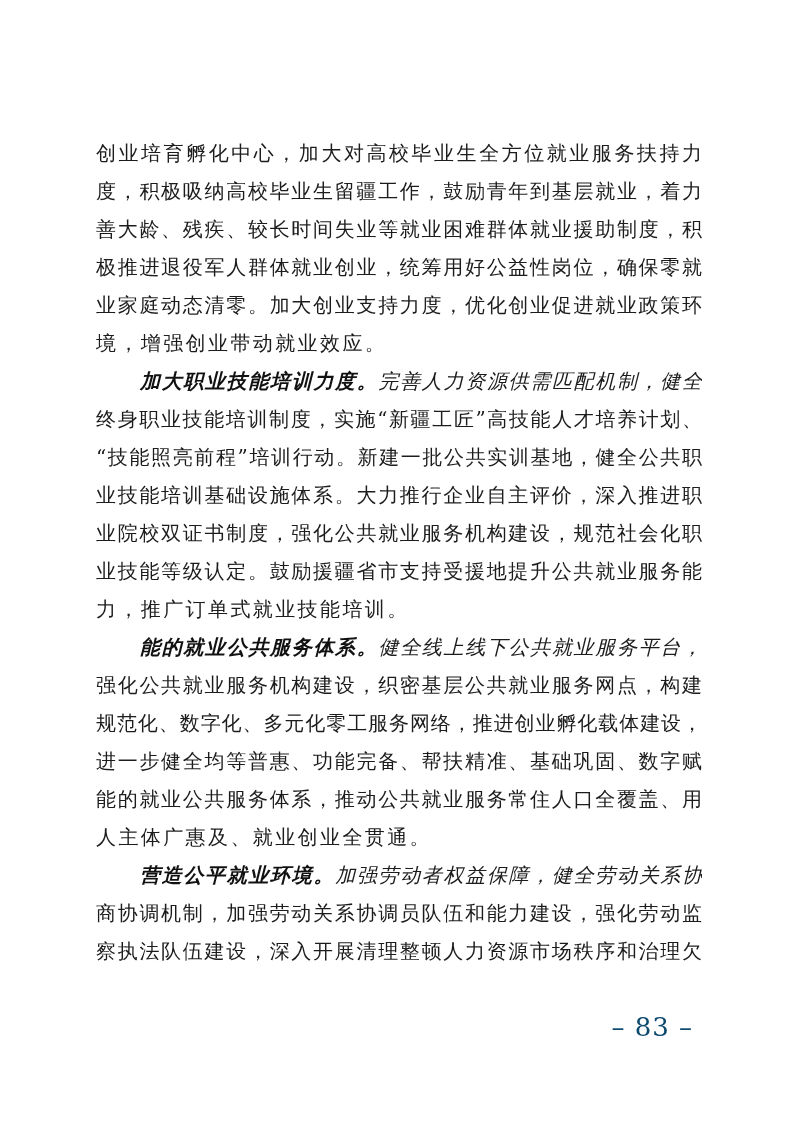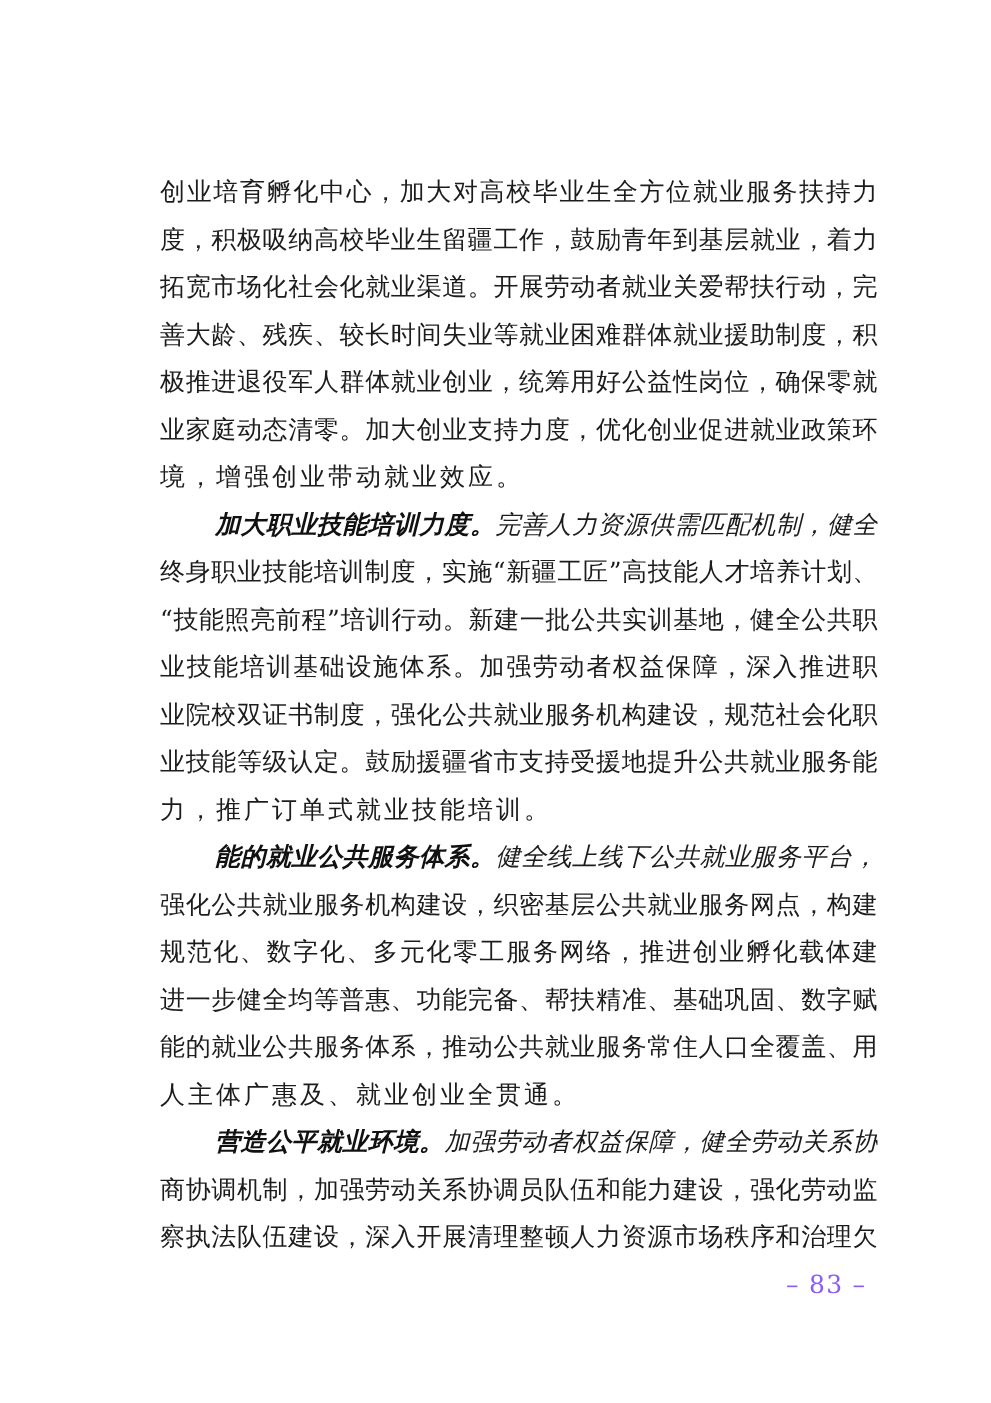--- a/index.html
+++ b/index.html
@@ -22,21 +22,20 @@
     top: 134px;
     width: 606px;
   }
   .para { margin: 0; padding: 0; }
   .line {
     height: 38px;
     line-height: 38px;
     font-size: 20px;
     white-space: normal;
     overflow: hidden;
-    margin-left: 32px;
   }
   
   .line.fill {
     text-align: justify;
     text-align-last: justify;
     -moz-text-align-last: justify;
     text-justify: inter-character;
   }
   
   .line.end {
@@ -50,47 +49,46 @@
     font-family: "DejaVu Sans", "Liberation Sans", sans-serif;
     font-weight: 700;
     color: #111111;
   }
   .page-number {
     position: absolute;
     top: 1012px;
     right: 100px;
     height: 30px;
     line-height: 30px;
-    font-size: 20px;
+    font-size: 26px;
     letter-spacing: 1px;
-    color: #8b5cf6;
+    color: #0c4a6e;
     font-family: "DejaVu Serif", "Liberation Serif", serif;
   }
 </style>
 </head>
 <body>
 
 <div class="page">
   <div class="content">
 
     <div class="para">
       <div class="line fill">创业培育孵化中心，加大对高校毕业生全方位就业服务扶持力</div>
       <div class="line fill">度，积极吸纳高校毕业生留疆工作，鼓励青年到基层就业，着力</div>
-      <div class="line fill">拓宽市场化社会化就业渠道。开展劳动者就业关爱帮扶行动，完</div>
       <div class="line fill">善大龄、残疾、较长时间失业等就业困难群体就业援助制度，积</div>
       <div class="line fill">极推进退役军人群体就业创业，统筹用好公益性岗位，确保零就</div>
       <div class="line fill">业家庭动态清零。加大创业支持力度，优化创业促进就业政策环</div>
       <div class="line end">境，增强创业带动就业效应。</div>
     </div>
 
     <div class="para">
       <div class="line fill indent"><span class="lead">加大职业技能培训力度。</span><span>完善人力资源供需匹配机制，健全</span></div>
       <div class="line fill">终身职业技能培训制度，实施“新疆工匠”高技能人才培养计划、</div>
       <div class="line fill">“技能照亮前程”培训行动。新建一批公共实训基地，健全公共职</div>
-      <div class="line fill">业技能培训基础设施体系。加强劳动者权益保障，深入推进职</div>
+      <div class="line fill">业技能培训基础设施体系。大力推行企业自主评价，深入推进职</div>
       <div class="line fill">业院校双证书制度，强化公共就业服务机构建设，规范社会化职</div>
       <div class="line fill">业技能等级认定。鼓励援疆省市支持受援地提升公共就业服务能</div>
       <div class="line end">力，推广订单式就业技能培训。</div>
     </div>
 
     <div class="para">
       <div class="line fill indent"><span class="lead">能的就业公共服务体系。</span><span>健全线上线下公共就业服务平台，</span></div>
       <div class="line fill">强化公共就业服务机构建设，织密基层公共就业服务网点，构建</div>
       <div class="line fill">规范化、数字化、多元化零工服务网络，推进创业孵化载体建设，</div>
       <div class="line fill">进一步健全均等普惠、功能完备、帮扶精准、基础巩固、数字赋</div>

